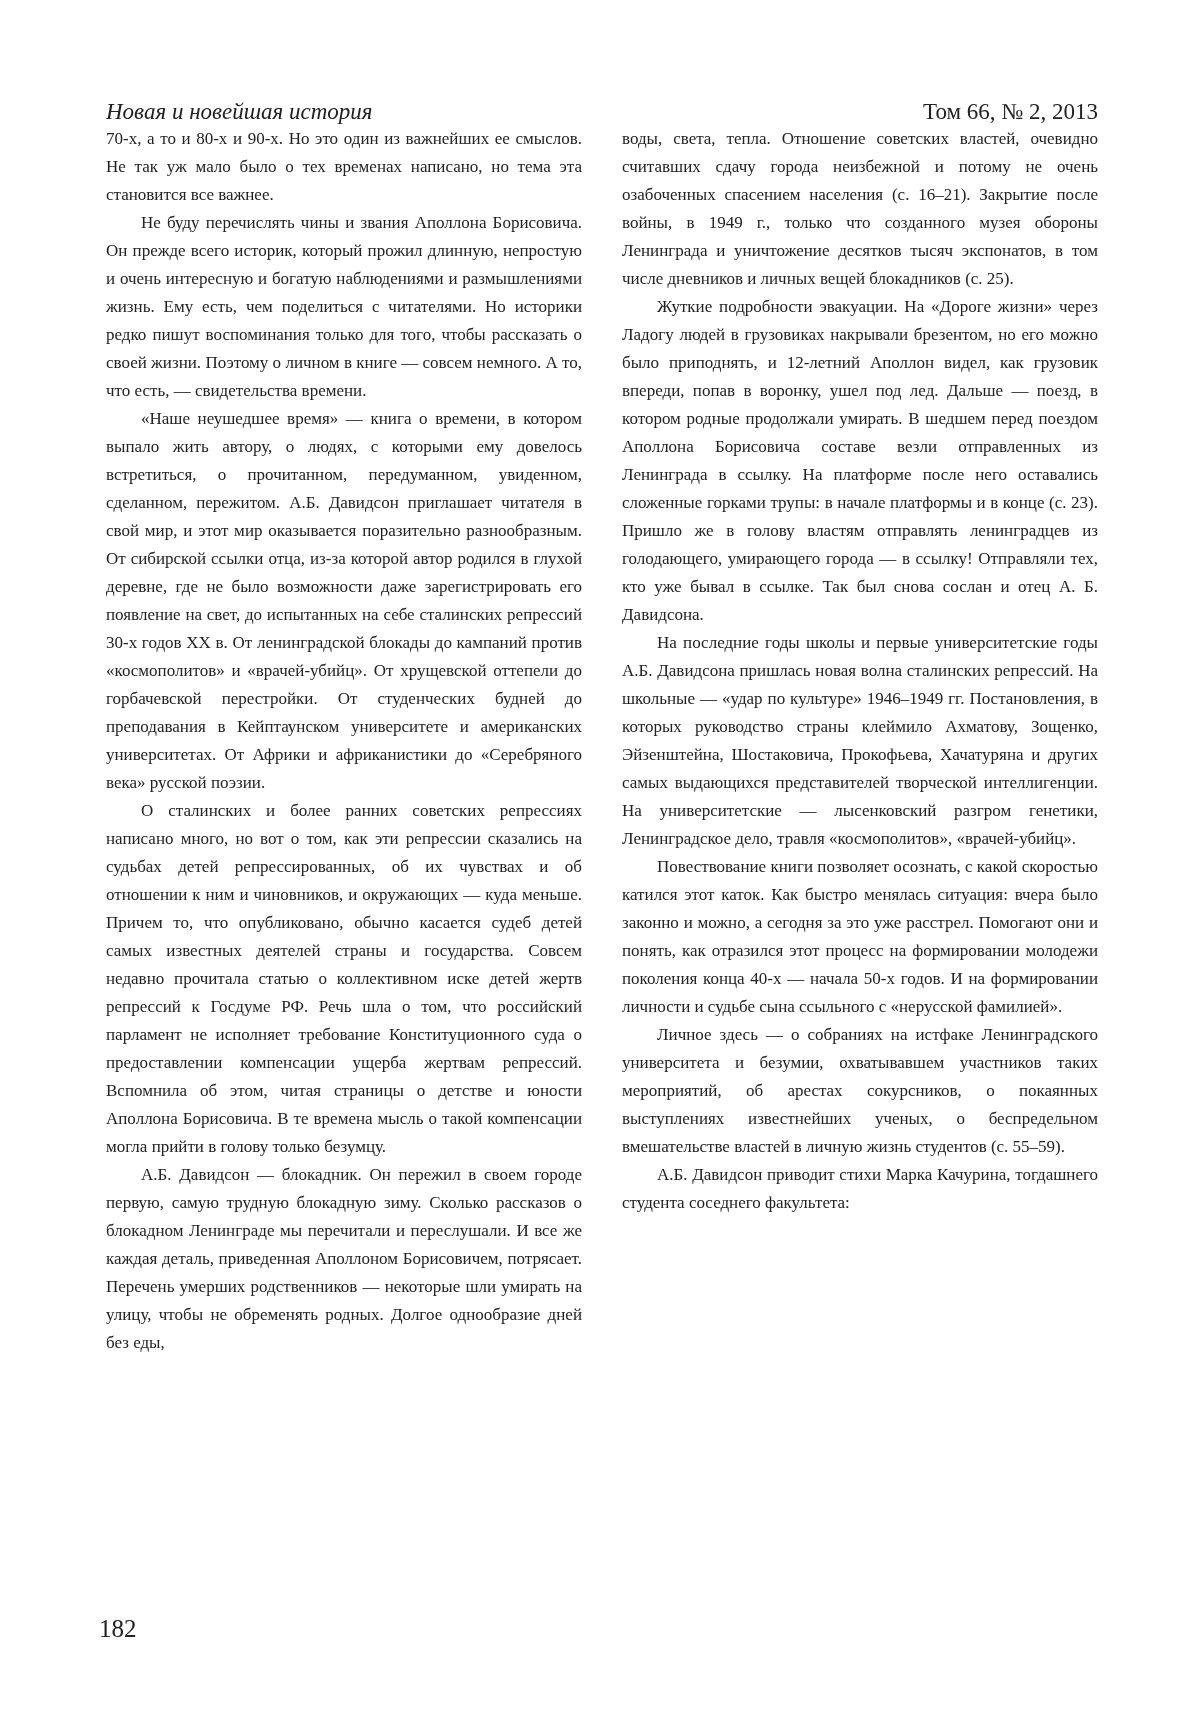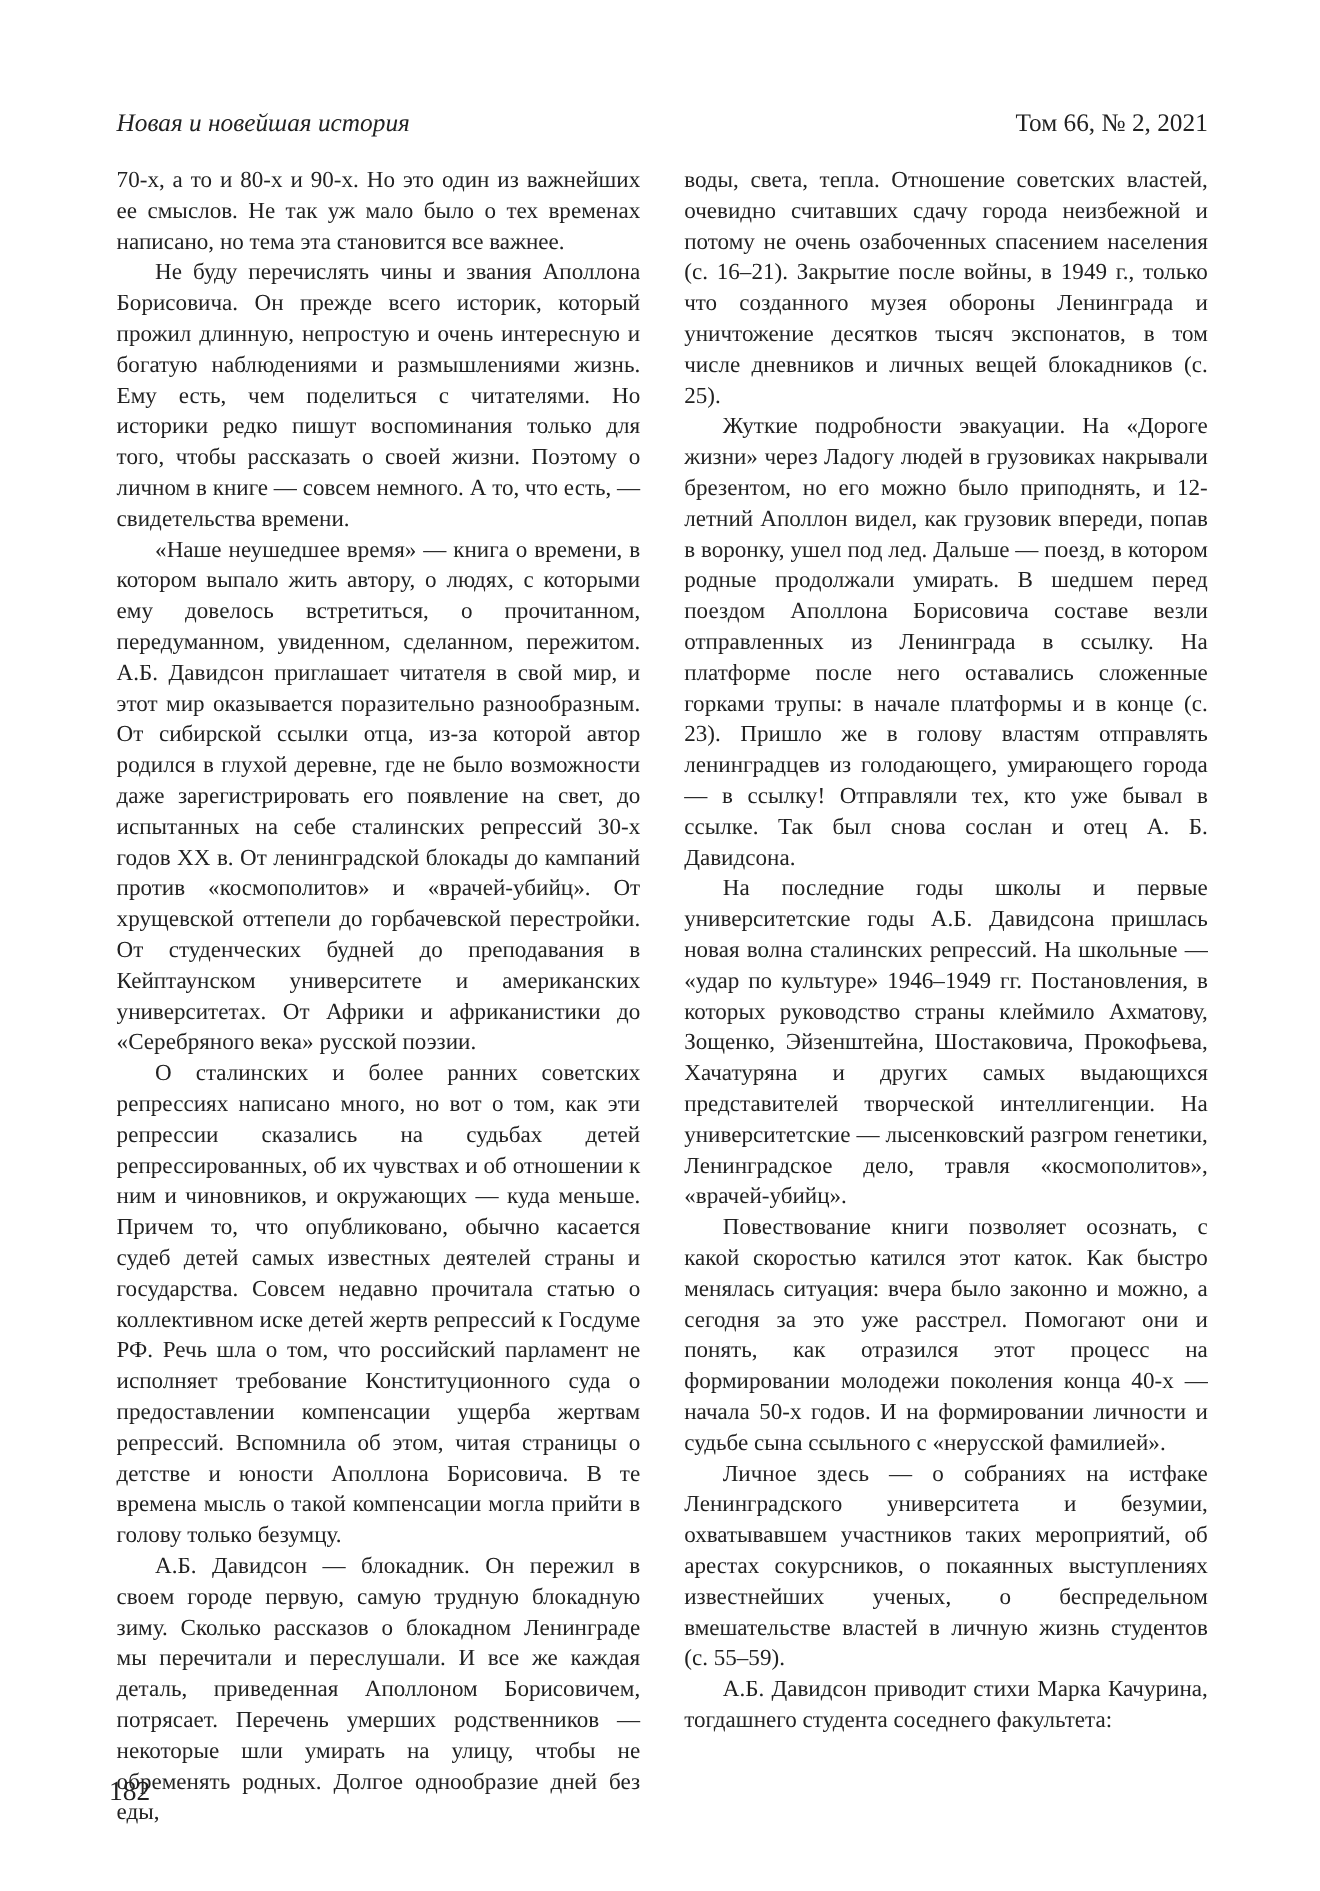--- a/index.html
+++ b/index.html
@@ -42,26 +42,25 @@
   .columns {
     position: absolute;
     left: 106px;
     top: 125px;
     width: 992px;
     display: flex;
     gap: 40px;
   }
   .column {
     width: 476px;
-    font-size: 21px;
+    font-size: 17px;
     line-height: 28px;
     text-align: justify;
     text-justify: inter-word;
     hyphens: none;
-    margin-top: 24px;
   }
   .column p {
     margin: 0;
     padding: 0;
     text-indent: 35px;
   }
   .column p.no-indent {
     text-indent: 0;
   }
   .poem {
@@ -80,21 +79,21 @@
     line-height: 30px;
   }
 </style>
 </head>
 <body>
 
 <div class="page">
 
   <div class="page-header">
     <span class="journal-title">Новая и новейшая история</span>
-    <span class="issue-info">Том 66, № 2, 2021</span>
+    <span class="issue-info">Том 66, № 2, 2013</span>
   </div>
 
   <div class="columns">
     <div class="column" id="col-left">
         <p class="para no-indent">70-х, а то и 80-х и 90-х. Но это один из важнейших ее смыслов. Не так уж мало было о тех временах написано, но тема эта становится все важнее.</p>
         <p class="para">Не буду перечислять чины и звания Аполлона Борисовича. Он прежде всего историк, который прожил длинную, непростую и очень интересную и богатую наблюдениями и размышлениями жизнь. Ему есть, чем поделиться с читателями. Но историки редко пишут воспоминания только для того, чтобы рассказать о своей жизни. Поэтому о личном в книге — совсем немного. А то, что есть, — свидетельства времени.</p>
         <p class="para">«Наше неушедшее время» — книга о времени, в котором выпало жить автору, о людях, с которыми ему довелось встретиться, о прочитанном, передуманном, увиденном, сделанном, пережитом. А.Б. Давидсон приглашает читателя в свой мир, и этот мир оказывается поразительно разнообразным. От сибирской ссылки отца, из-за которой автор родился в глухой деревне, где не было возможности даже зарегистрировать его появление на свет, до испытанных на себе сталинских репрессий 30-х годов XX в. От ленинградской блокады до кампаний против «космополитов» и «врачей-убийц». От хрущевской оттепели до горбачевской перестройки. От студенческих будней до преподавания в Кейптаунском университете и американских университетах. От Африки и африканистики до «Серебряного века» русской поэзии.</p>
         <p class="para">О сталинских и более ранних советских репрессиях написано много, но вот о том, как эти репрессии сказались на судьбах детей репрессированных, об их чувствах и об отношении к ним и чиновников, и окружающих — куда меньше. Причем то, что опубликовано, обычно касается судеб детей самых известных деятелей страны и государства. Совсем недавно прочитала статью о коллективном иске детей жертв репрессий к Госдуме РФ. Речь шла о том, что российский парламент не исполняет требование Конституционного суда о предоставлении компенсации ущерба жертвам репрессий. Вспомнила об этом, читая страницы о детстве и юности Аполлона Борисовича. В те времена мысль о такой компенсации могла прийти в голову только безумцу.</p>
         <p class="para">А.Б. Давидсон — блокадник. Он пережил в своем городе первую, самую трудную блокадную зиму. Сколько рассказов о блокадном Ленинграде мы перечитали и переслушали. И все же каждая деталь, приведенная Аполлоном Борисовичем, потрясает. Перечень умерших родственников — некоторые шли умирать на улицу, чтобы не обременять родных. Долгое однообразие дней без еды,</p>
       </div>

